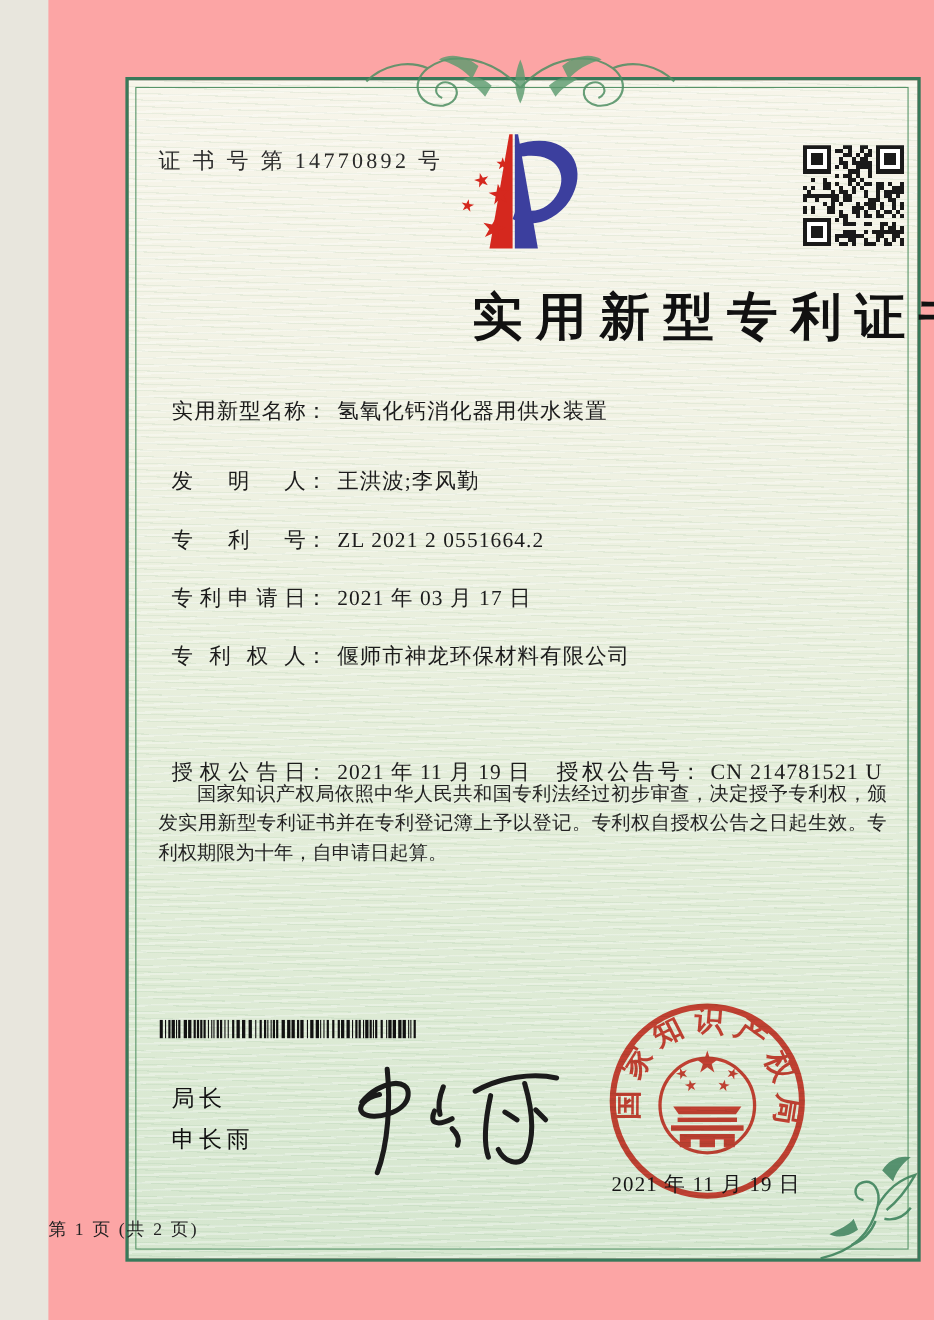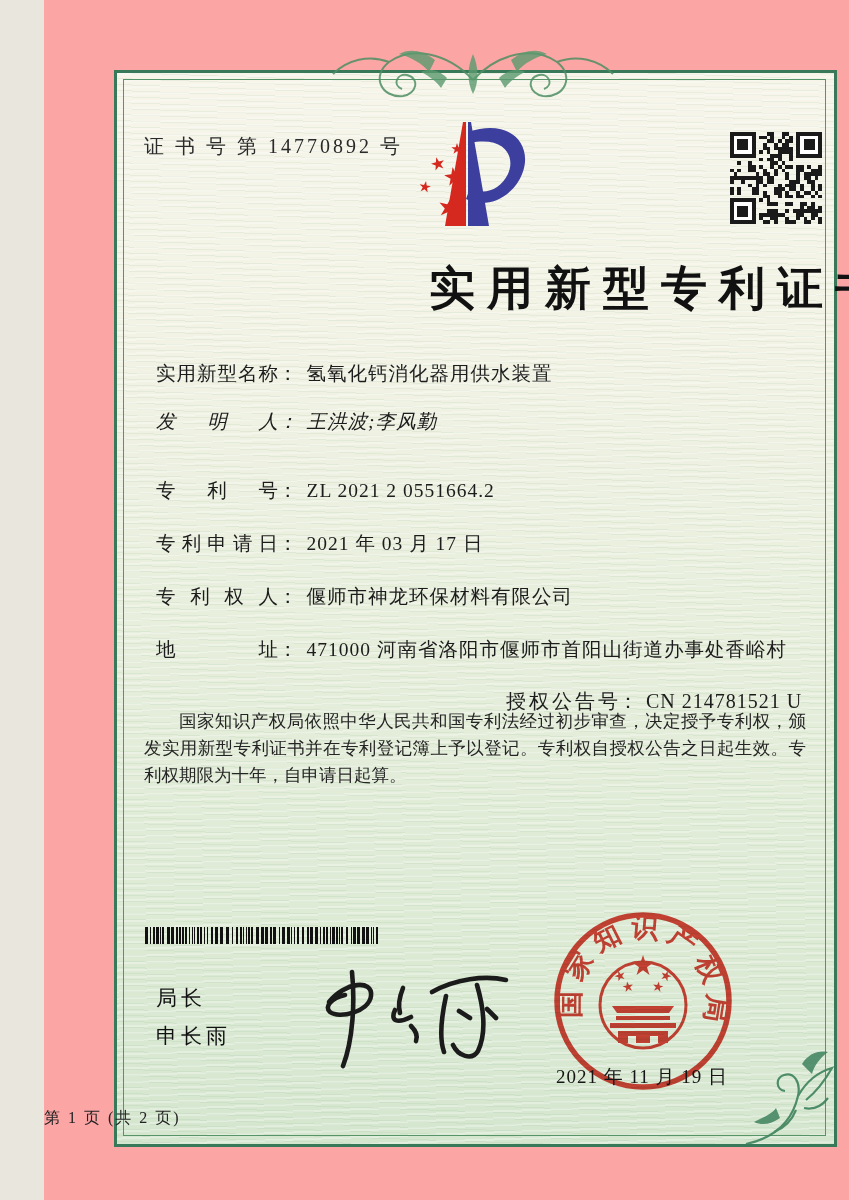--- a/index.html
+++ b/index.html
@@ -315,34 +315,34 @@
         <rect x="1" y="19" width="5" height="5" fill="#fff"></rect>
         <rect x="2" y="20" width="3" height="3" fill="#1a1a1a"></rect>
       </svg>
   </div>
 
   <div class="abs title">实用新型专利证书</div>
 
   <div class="abs row" style="top:360px;">
     <span class="lbl">实用新型名称</span>：<span class="val">氢氧化钙消化器用供水装置</span>
   </div>
-  <div class="abs row" style="top:408px;font-style:italic;">
+  <div class="abs row" style="top:424px;">
     <span class="lbl">发明人</span>：<span class="val">王洪波;李风勤</span>
   </div>
   <div class="abs row" style="top:477px;">
     <span class="lbl">专利号</span>：<span class="val">ZL 2021 2 0551664.2</span>
   </div>
   <div class="abs row" style="top:530px;">
     <span class="lbl">专利申请日</span>：<span class="val">2021 年 03 月 17 日</span>
   </div>
   <div class="abs row" style="top:583px;">
     <span class="lbl">专利权人</span>：<span class="val">偃师市神龙环保材料有限公司</span>
   </div>
-  <div class="abs row" style="top:636px;">
-    <span class="lbl">地址</span>：<span class="val">471000 河南省洛阳市偃师市首阳山街道办事处香峪村</span>
+  <div class="abs row" style="top:688px;">
+    <span class="lbl">授权公告日</span>：<span class="val">2021 年 11 月 19 日</span>
   </div>
   <div class="abs row2" style="top:688px;">
     <span class="lbl">授权公告号</span>：<span class="val">CN 214781521 U</span>
   </div>
 
   <div class="abs para" style="top:708px;">国家知识产权局依照中华人民共和国专利法经过初步审查，决定授予专利权，颁发实用新型专利证书并在专利登记簿上予以登记。专利权自授权公告之日起生效。专利权期限为十年，自申请日起算。</div>
 
   <div class="abs" style="left:101px;top:927px;">
     <svg id="barcode" width="234" height="17" viewBox="0 0 234 17">
         <rect x="0" y="0" width="3" height="17" fill="#111"></rect>

